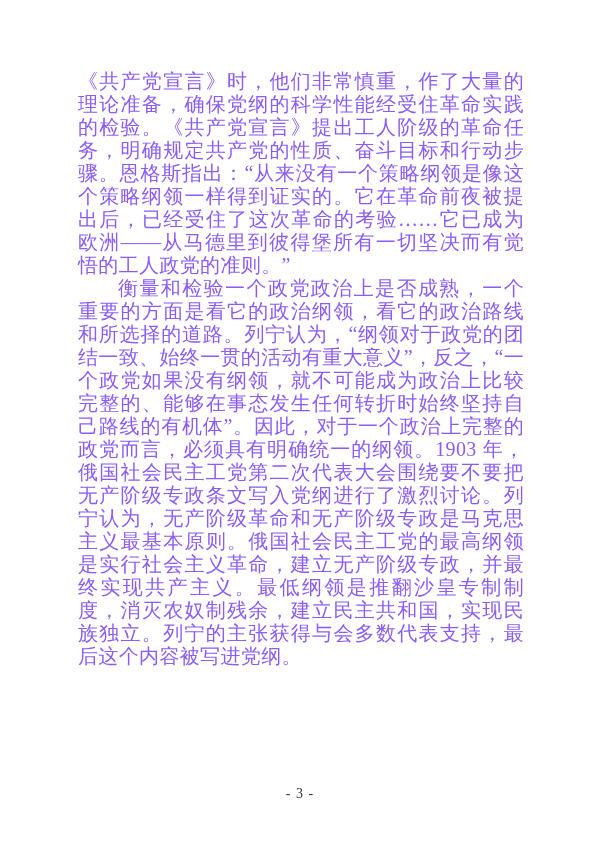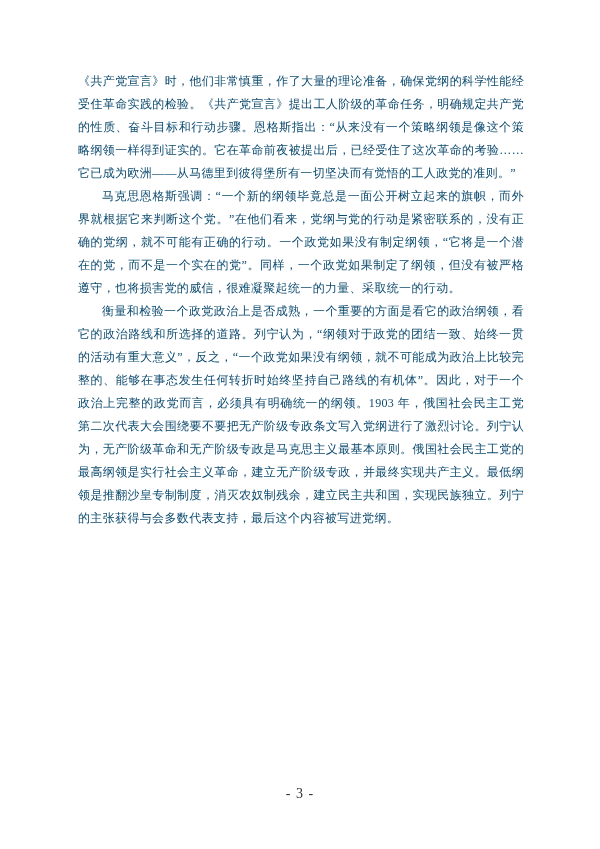--- a/index.html
+++ b/index.html
@@ -13,22 +13,22 @@
     height: 849px;
     background: #ffffff;
     overflow: hidden;
     font-family: "Liberation Serif", "DejaVu Serif", serif;
   }
   .content {
     position: absolute;
     left: 78px;
     top: 70px;
     width: 446px;
-    color: #0c4a6e;
-    font-size: 12px;
+    color: #8b5cf6;
+    font-size: 20px;
     line-height: 23px;
     letter-spacing: 0.35px;
     text-align: justify;
     text-justify: inter-character;
   }
   .content p {
     margin: 0;
     padding: 0;
     text-indent: 2em;
     word-break: break-all;
@@ -47,17 +47,16 @@
     letter-spacing: 1px;
     font-family: "Liberation Serif", "DejaVu Serif", serif;
   }
 </style>
 </head>
 <body>
 
 <div class="page">
   <div class="content">
     <p class="no-indent">《共产党宣言》时，他们非常慎重，作了大量的理论准备，确保党纲的科学性能经受住革命实践的检验。《共产党宣言》提出工人阶级的革命任务，明确规定共产党的性质、奋斗目标和行动步骤。恩格斯指出：“从来没有一个策略纲领是像这个策略纲领一样得到证实的。它在革命前夜被提出后，已经受住了这次革命的考验……它已成为欧洲——从马德里到彼得堡所有一切坚决而有觉悟的工人政党的准则。”</p>
-    <p>马克思恩格斯强调：“一个新的纲领毕竟总是一面公开树立起来的旗帜，而外界就根据它来判断这个党。”在他们看来，党纲与党的行动是紧密联系的，没有正确的党纲，就不可能有正确的行动。一个政党如果没有制定纲领，“它将是一个潜在的党，而不是一个实在的党”。同样，一个政党如果制定了纲领，但没有被严格遵守，也将损害党的威信，很难凝聚起统一的力量、采取统一的行动。</p>
     <p>衡量和检验一个政党政治上是否成熟，一个重要的方面是看它的政治纲领，看它的政治路线和所选择的道路。列宁认为，“纲领对于政党的团结一致、始终一贯的活动有重大意义”，反之，“一个政党如果没有纲领，就不可能成为政治上比较完整的、能够在事态发生任何转折时始终坚持自己路线的有机体”。因此，对于一个政治上完整的政党而言，必须具有明确统一的纲领。1903 年，俄国社会民主工党第二次代表大会围绕要不要把无产阶级专政条文写入党纲进行了激烈讨论。列宁认为，无产阶级革命和无产阶级专政是马克思主义最基本原则。俄国社会民主工党的最高纲领是实行社会主义革命，建立无产阶级专政，并最终实现共产主义。最低纲领是推翻沙皇专制制度，消灭农奴制残余，建立民主共和国，实现民族独立。列宁的主张获得与会多数代表支持，最后这个内容被写进党纲。</p>
   </div>
   <div class="page-number">- 3 -</div>
 </div>
 
 </body></html>

